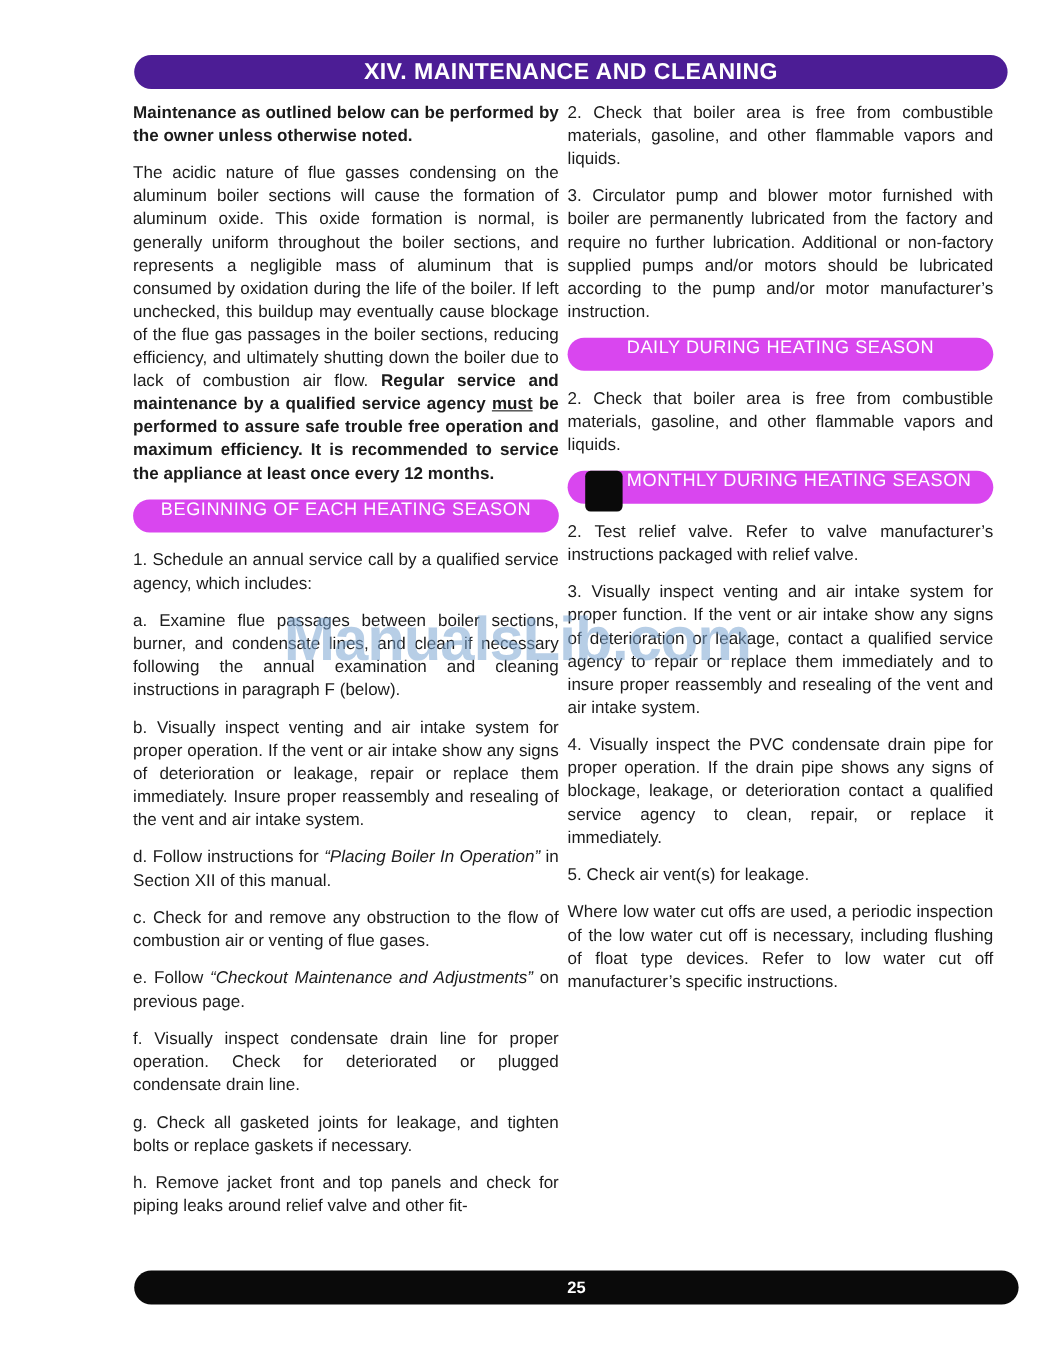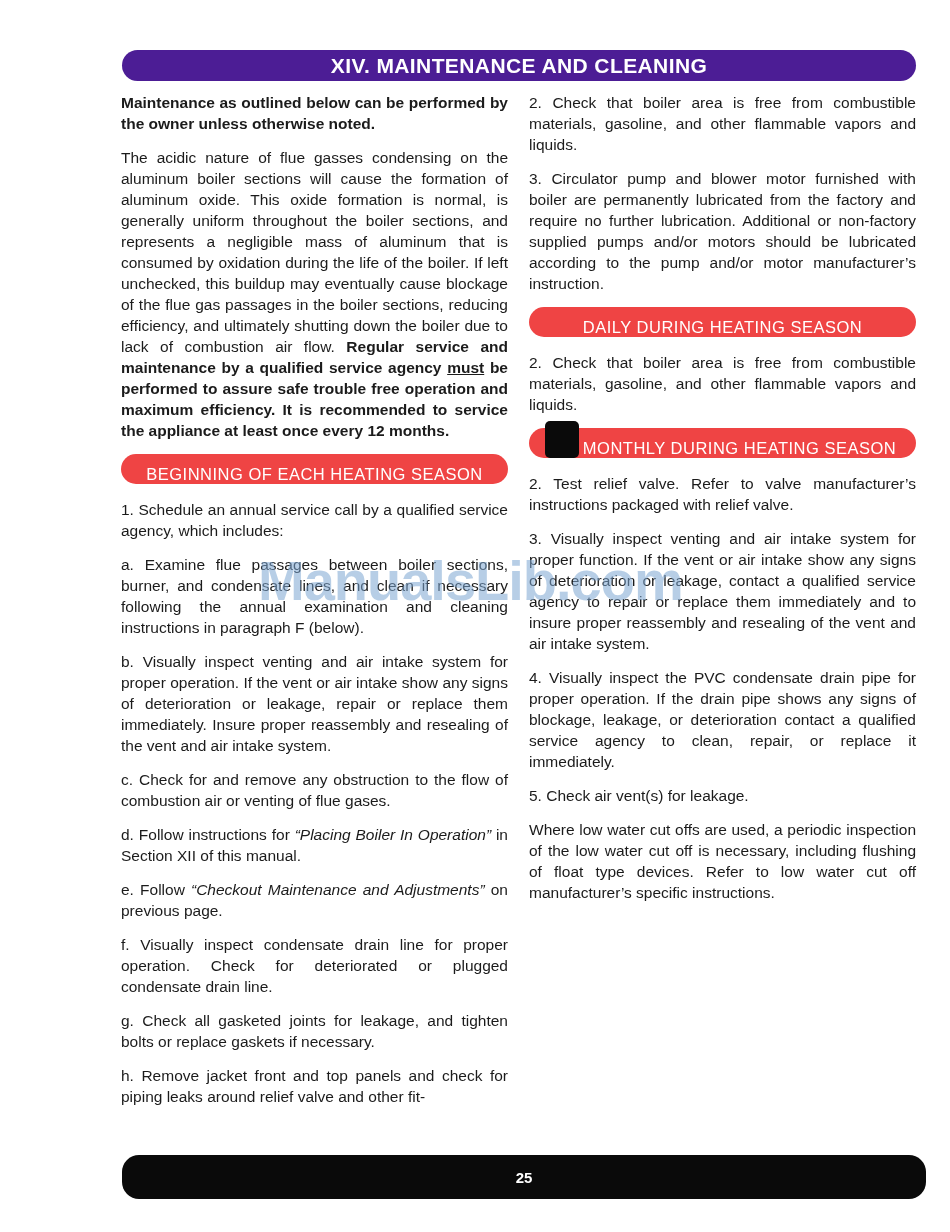--- a/index.html
+++ b/index.html
@@ -15,49 +15,49 @@
 
   .title-bar {
     position:absolute; left:122px; top:50px; width:794px; height:31px;
     background:#4c1d95; border-radius:17px;
     display:flex; align-items:center; justify-content:center;
     color:#ffffff; font-weight:bold; font-size:21px; letter-spacing:0.4px;
   }
 
   .columns {
     position:absolute; left:121px; top:92px; width:795px;
-    display:flex; gap:21px;
+    display:flex; gap:8px;
   }
   .col { width:387px; flex:0 0 387px; }
 
   p {
     font-size:15.5px; line-height:21px; text-align:justify;
     margin:0 0 13px 0;
   }
   p.bold { font-weight:bold; }
   .sub { }
   .must { text-decoration:underline; }
   .ital { font-style:italic; }
 
   .section-bar {
     position:relative;
-    height:30px; background:#ef4444; border-radius:16px;
-    display:flex; align-items:flex-end; justify-content:center;
+    height:30px; background:#d946ef; border-radius:16px;
+    display:flex; align-items:flex-start; justify-content:center;
     color:#ffffff; font-size:16.5px; letter-spacing:0.5px;
     margin:6px 0 15px 0;
   }
   .bar-notch {
     position:absolute; left:-4px; top:0px;
     width:34px; height:37px; background:#0a0a0a; border-radius:5px;
     z-index:0;
   }
   .section-bar span { position:relative; z-index:1; }
 
   .footer-bar {
-    position:absolute; left:122px; top:1155px; width:804px; height:44px;
+    position:absolute; left:122px; top:1155px; width:804px; height:31px;
     background:#0a0a0a; border-radius:17px;
     display:flex; align-items:center; justify-content:center;
     color:#ffffff; font-weight:bold; font-size:15px;
   }
 
   .watermark {
     position:absolute; left:258px; top:548px;
     font-size:56px; font-weight:bold; letter-spacing:-1px;
     color:rgba(124,165,210,0.55);
     white-space:nowrap; z-index:3; pointer-events:none;
@@ -80,23 +80,23 @@
       <p><span>The acidic nature of flue gasses condensing on the aluminum boiler sections will cause the formation of aluminum oxide. This oxide formation is normal, is generally uniform throughout the boiler sections, and represents a negligible mass of aluminum that is consumed by oxidation during the life of the boiler. If left unchecked, this buildup may eventually cause blockage of the flue gas passages in the boiler sections, reducing efficiency, and ultimately shutting down the boiler due to lack of combustion air flow.</span> <span class="bold" style="font-weight:bold">Regular service and maintenance by a qualified service agency </span><span class="must" style="font-weight:bold">must</span><span style="font-weight:bold"> be performed to assure safe trouble free operation and maximum efficiency. It is recommended to service the appliance at least once every 12 months.</span></p>
 
       <div class="section-bar">
         <span>BEGINNING OF EACH HEATING SEASON</span>
       </div>
 
       <p>1. Schedule an annual service call by a qualified service agency, which includes:</p>
 
       <p class="sub">a. Examine flue passages between boiler sections, burner, and condensate lines, and clean if necessary following the annual examination and cleaning instructions in paragraph F (below).</p>
       <p class="sub">b. Visually inspect venting and air intake system for proper operation. If the vent or air intake show any signs of deterioration or leakage, repair or replace them immediately. Insure proper reassembly and resealing of the vent and air intake system.</p>
+      <p class="sub"><span>d. Follow instructions for </span><span class="ital">“Placing Boiler In Operation”</span><span> in Section XII of this manual.</span></p>
+
       <p class="sub">c. Check for and remove any obstruction to the flow of combustion air or venting of flue gases.</p>
-
-      <p class="sub"><span>d. Follow instructions for </span><span class="ital">“Placing Boiler In Operation”</span><span> in Section XII of this manual.</span></p>
 
       <p class="sub"><span>e. Follow </span><span class="ital">“Checkout Maintenance and Adjustments”</span><span> on previous page.</span></p>
 
       <p class="sub">f. Visually inspect condensate drain line for proper operation. Check for deteriorated or plugged condensate drain line.</p>
       <p class="sub">g. Check all gasketed joints for leakage, and tighten bolts or replace gaskets if necessary.</p>
       <p class="sub">h. Remove jacket front and top panels and check for piping leaks around relief valve and other fit-</p>
     </div>
 
     <div class="col">
       <p>2. Check that boiler area is free from combustible materials, gasoline, and other flammable vapors and liquids.</p>

